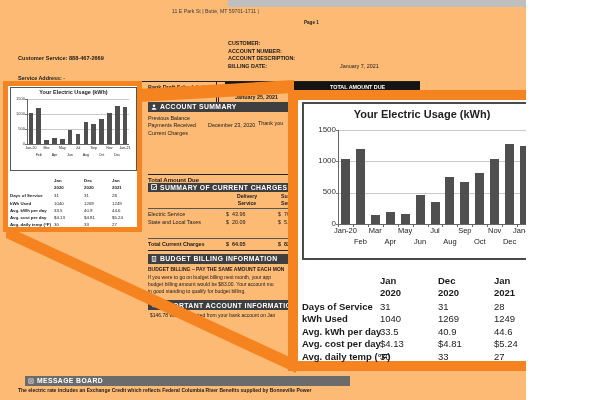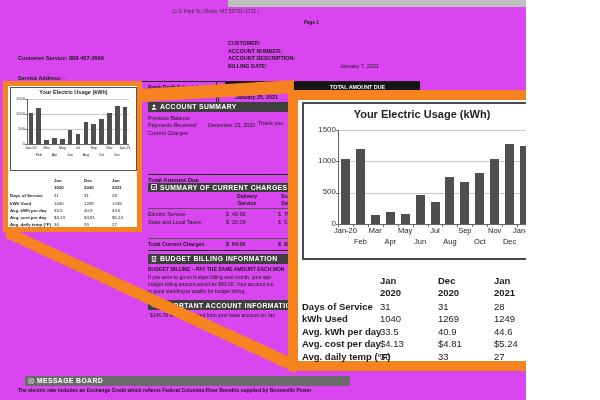--- a/index.html
+++ b/index.html
@@ -1,18 +1,18 @@
 <!DOCTYPE html>
 <html style="--hl: #f5831f; --bar: #4f4f4f; --hdr: #3f3f3f; --duebar: #141414; --msg: #6b6b6b; --strip: #bfbfbf;"><head>
 <meta charset="utf-8">
 <style>
   * { margin:0; padding:0; box-sizing:border-box; }
   html,body { background:#fff; }
   #screen {
-    position:relative; width:526px; height:400px; background:#d946ef;
+    position:relative; width:526px; height:400px; background:#fdba74;
     font-family:"Liberation Sans", sans-serif; color:#1a1a1a; overflow:hidden;
   }
   .abs { position:absolute; white-space:pre; line-height:1.15; }
   .b { font-weight:bold; }
   .secbar {
     position:absolute; background:var(--hdr); color:#fff; display:flex;
     align-items:center; gap:3px; padding-left:3px; font-weight:bold;
     letter-spacing:.4px; font-size:6.8px;
   }
   .duebar { background:var(--duebar); }

